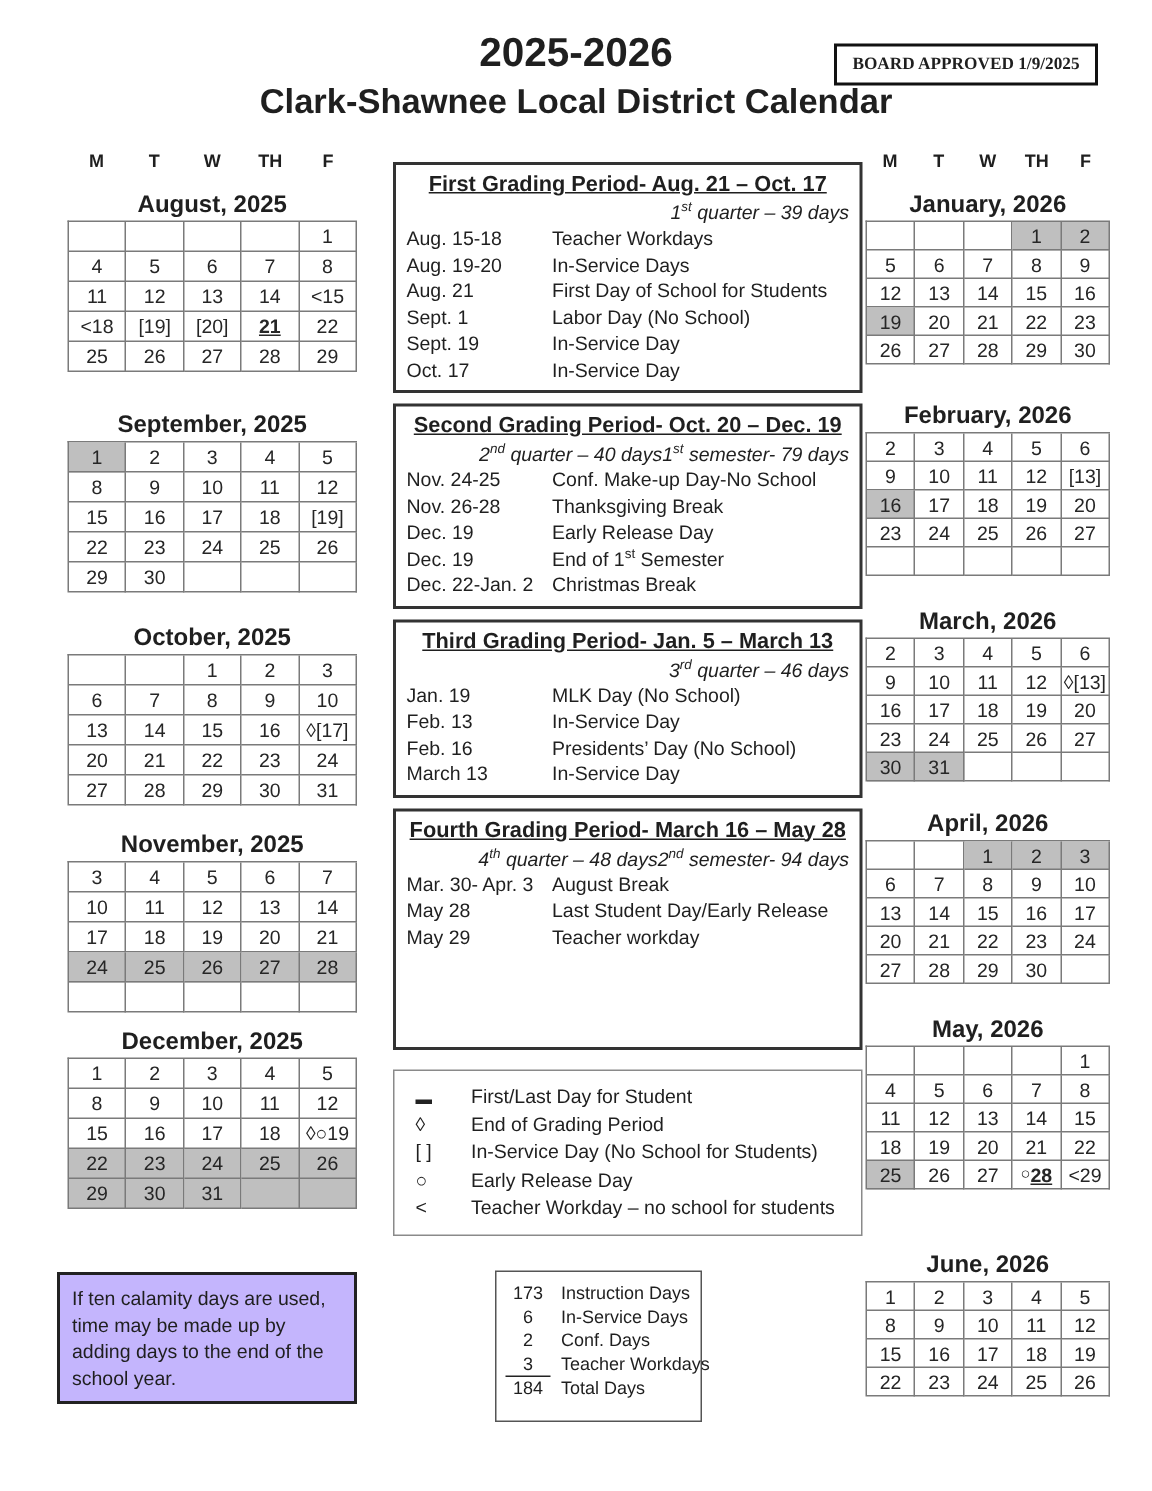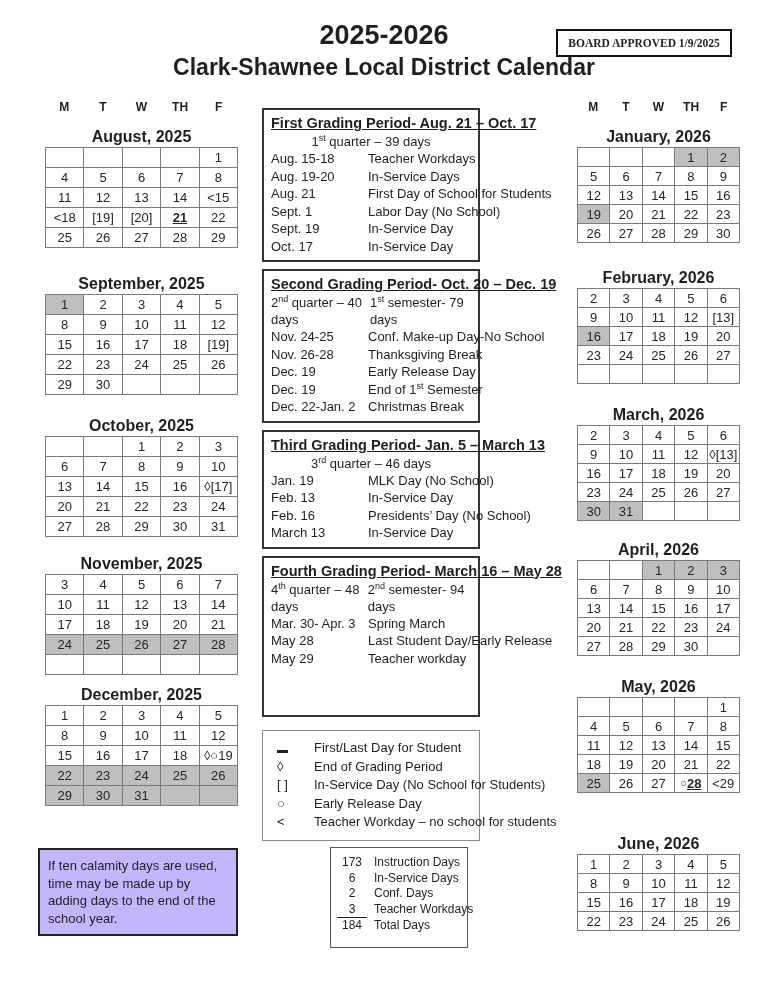--- a/index.html
+++ b/index.html
@@ -55,30 +55,30 @@
   #left-col .month-block:nth-child(5) .month-title{margin-top:17px;}
   #left-col .month-block:nth-child(6) .month-title{margin-top:10px;}
   #right-col .month-block:nth-child(2) .month-title{margin-top:13px;}
   #right-col .month-block:nth-child(3) .month-title{margin-top:25px;}
   #right-col .month-block:nth-child(4) .month-title{margin-top:21px;}
   #right-col .month-block:nth-child(5) .month-title{margin-top:19px;}
   #right-col .month-block:nth-child(6) .month-title{margin-top:21px;}
   #right-col .month-block:nth-child(7) .month-title{margin-top:41px;}
 
   
-  #mid-col{position:absolute;left:262px;top:108px;width:218px;display:flex;flex-direction:column;}
+  #mid-col{position:absolute;left:262px;top:108px;width:313px;display:flex;flex-direction:column;}
   .gp-box{
     border:2px solid #333;background:#fff;padding:4px 7px 5px 7px;margin-bottom:7px;
   }
   .gp-box:nth-child(4){min-height:148px;}
   .gp-title{
     text-align:center;font-weight:bold;font-size:14.5px;text-decoration:underline;
     line-height:19px;white-space:nowrap;
   }
-  .gp-subrow{display:flex;justify-content:center;font-size:13px;line-height:17px;}
+  .gp-subrow{display:flex;justify-content:flex-end;font-size:13px;line-height:17px;font-style:italic;}
   .gp-event{display:flex;font-size:13px;line-height:17.5px;}
   .gp-date{width:97px;flex:none;}
   .gp-desc{flex:1;white-space:nowrap;}
   sup{font-size:9px;line-height:0;}
 
   .legend-box{
     border:1.5px solid #8a8a8a;background:#fff;margin-top:6px;padding:8px 6px 9px 14px;
   }
   .legend-row{display:flex;align-items:center;height:18.5px;font-size:13px;}
   .legend-sym{width:37px;flex:none;font-size:13px;}
@@ -602,21 +602,21 @@
         </div>
       </div>
       <div class="gp-box">
         <div class="gp-title">Fourth Grading Period- March 16 – May 28</div>
         <div class="gp-subrow">
           <span>4<sup>th</sup> quarter –  48 days</span>
           <span>2<sup>nd</sup> semester- 94 days</span>
         </div>
         <div class="gp-event">
           <span class="gp-date">Mar. 30- Apr. 3</span>
-          <span class="gp-desc">Spring March</span>
+          <span class="gp-desc">August Break</span>
         </div>
         <div class="gp-event">
           <span class="gp-date">May 28</span>
           <span class="gp-desc">Last Student Day/Early Release</span>
         </div>
         <div class="gp-event">
           <span class="gp-date">May 29</span>
           <span class="gp-desc">Teacher workday</span>
         </div>
       </div>

